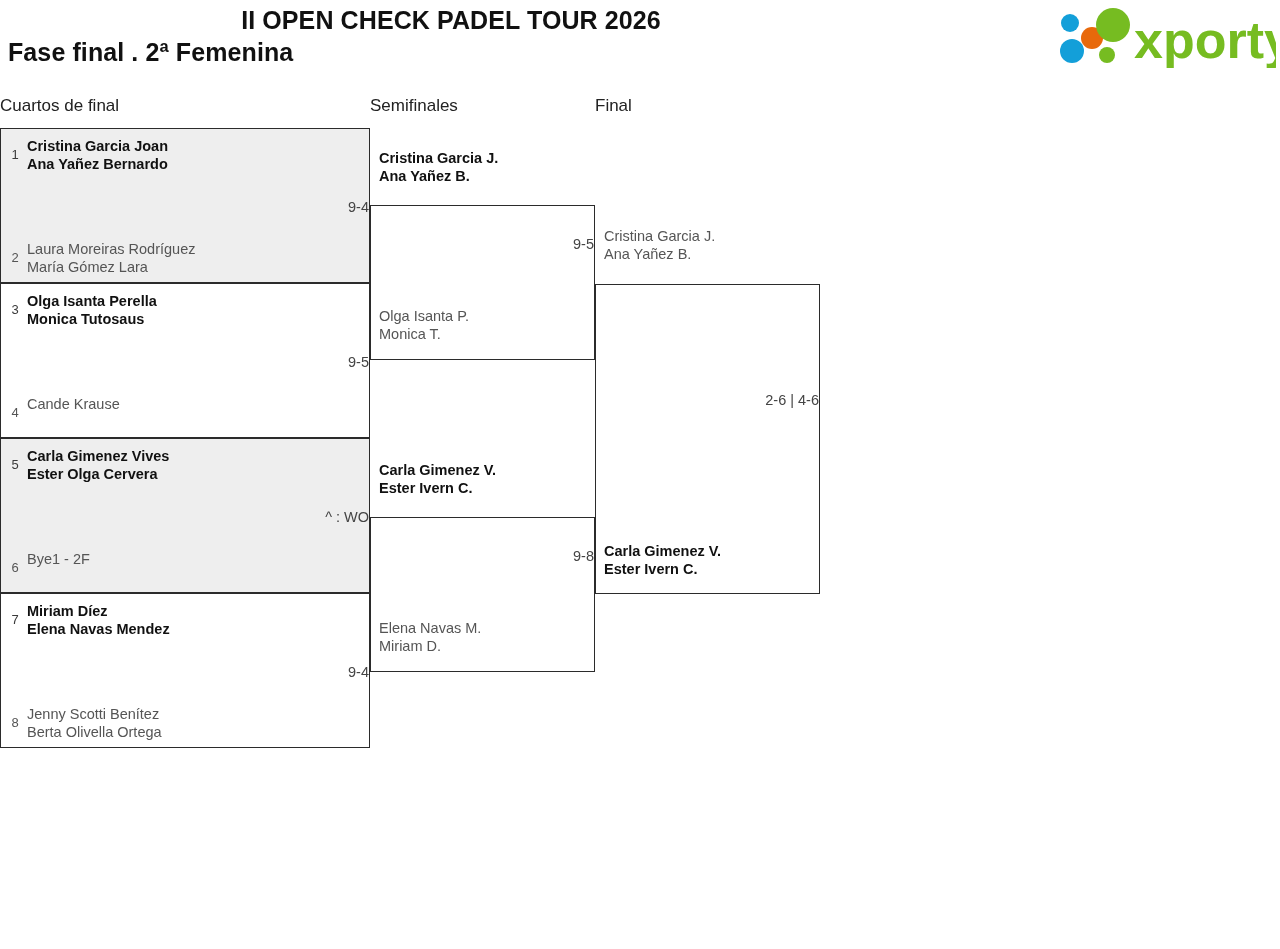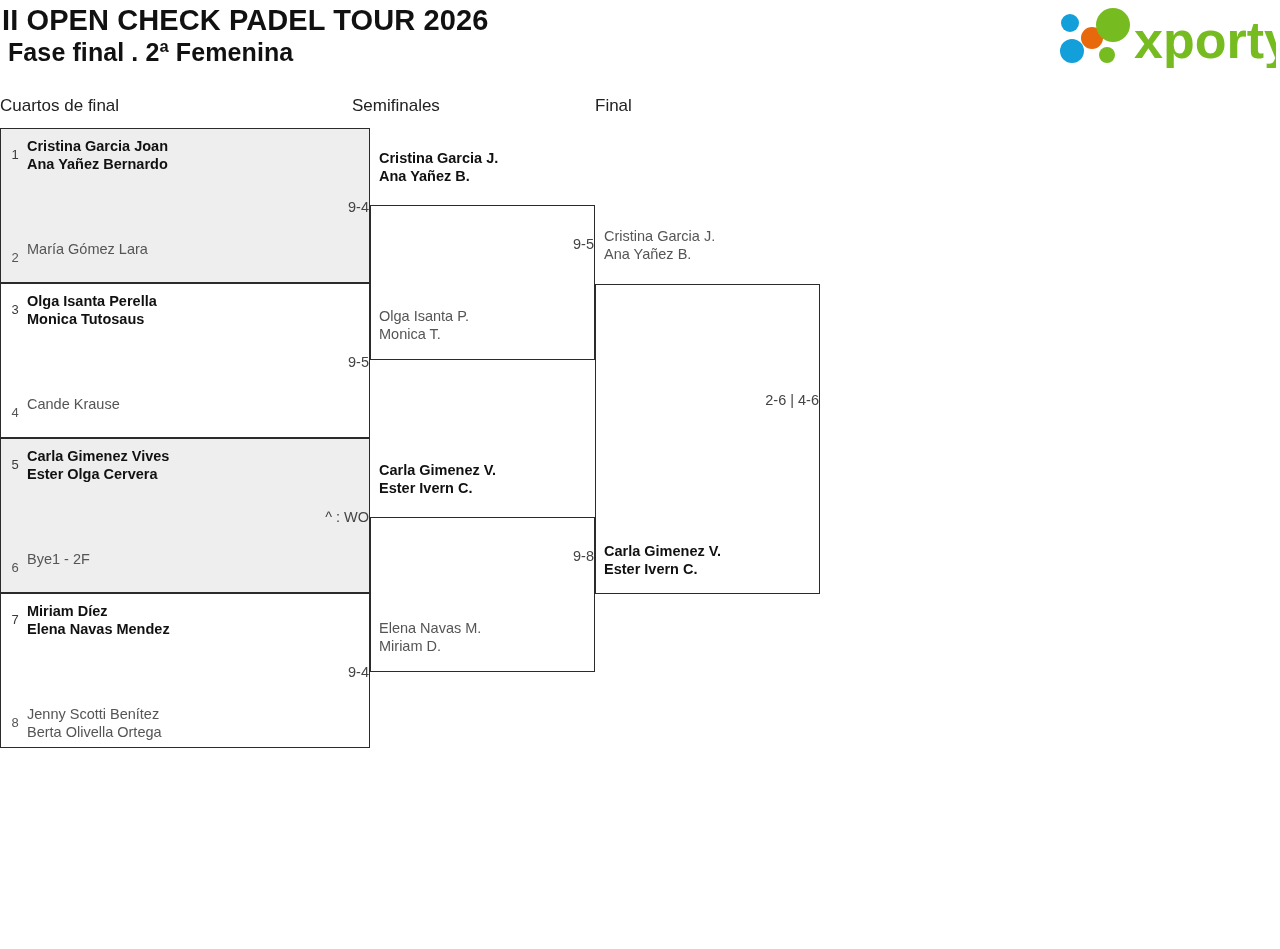--- a/index.html
+++ b/index.html
@@ -9,38 +9,38 @@
     background: #ffffff;
     font-family: "Liberation Sans", sans-serif;
     color: #1a1a1a;
     overflow: hidden;
   }
   #root { position: relative; width: 1280px; height: 949px; }
 
   
   .title-block { position: absolute; left: 0; top: 0; width: 900px; }
   .title-line1 {
-    font-size: 29px; font-weight: bold; letter-spacing: .1px;
-    color: #111; line-height: 32px; padding-left: 2px; padding-top: 4px;
+    font-size: 25px; font-weight: bold; letter-spacing: .1px;
+    color: #111; line-height: 32px; padding-left: 2px; padding-top: 4px; text-align: center;
   }
   .title-line2 {
     font-size: 25px; font-weight: bold; letter-spacing: .1px;
     color: #111; line-height: 32px; padding-left: 8px;
   }
 
   .logo { position: absolute; left: 1050px; top: 6px; width: 226px; height: 62px; }
   .logo svg { display:block; }
 
   
   .round-header {
     position: absolute; text-align: left;
     font-size: 17px; color: #222; font-weight: 400;
   }
   #rh-qf  { left: 0px;   top: 96px; width: 370px; }
-  #rh-sf  { left: 352px; top: 96px; width: 225px; }
+  #rh-sf  { left: 370px; top: 96px; width: 225px; }
   #rh-f   { left: 595px; top: 96px; width: 225px; }
 
   
   .match {
     position: absolute;
     border: 1px solid #2b2b2b;
   }
   .match .team {
     position: absolute; left: 0; right: 0;
     padding-left: 26px;
@@ -121,20 +121,21 @@
 
   <div class="match qf shaded" id="qf1">
     <div class="seed winner top">1</div>
     <div class="team winner top">
       <span class="pname">Cristina Garcia Joan</span>
       <span class="pname">Ana Yañez Bernardo</span>
     </div>
     <div class="score">9-4</div>
     <div class="seed bottom">2</div>
     <div class="team loser bottom">
+      <span class="pname">Laura Moreiras Rodríguez</span>
       <span class="pname">María Gómez Lara</span>
     </div>
   </div>
 
   <div class="match qf plain" id="qf2">
     <div class="seed winner top">3</div>
     <div class="team winner top">
       <span class="pname">Olga Isanta Perella</span>
       <span class="pname">Monica Tutosaus</span>
     </div>

